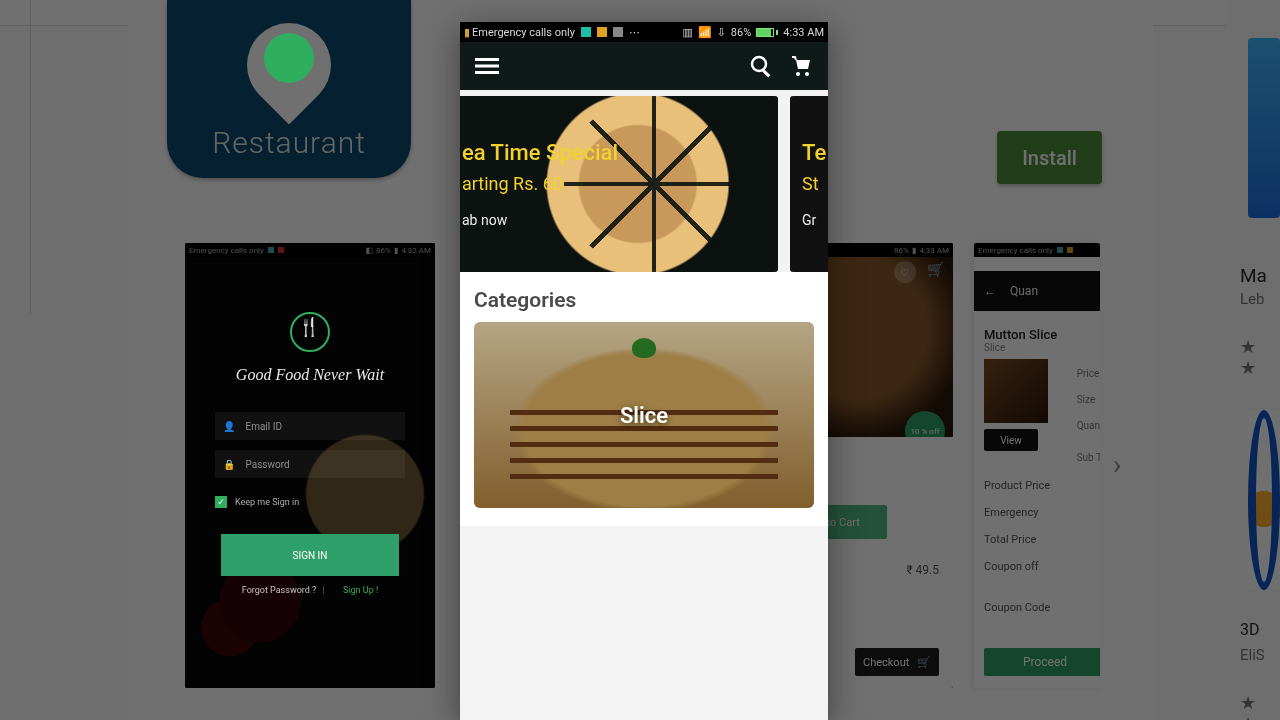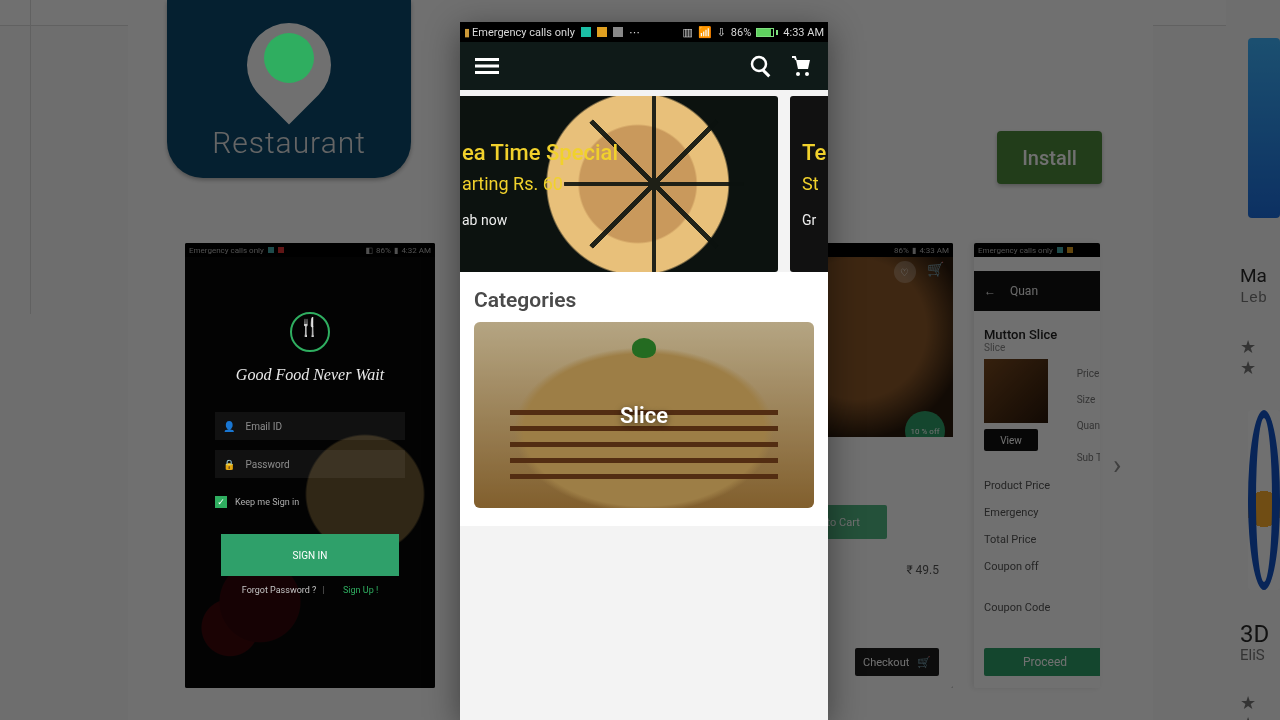--- a/index.html
+++ b/index.html
@@ -113,25 +113,25 @@
   .s4 .proceed{position:absolute; bottom:12px; left:10px; right:-6px; height:28px; background:#2fa06a;color:#fff;display:flex;align-items:center;justify-content:center;font-size:12px;border-radius:2px;}
   .s4 .side-labels{position:absolute; top:118px; right:-2px; font-size:10px; color:#777; line-height:26px;}
 
   .next-arrow { position:absolute; left:1113px; top:448px; color:#8f8f8f; font-size:28px; }
 
   
   .right-strip { position:absolute; left:1226px; top:0; width:54px; height:720px; background:#fafafa; }
   .card-thumb { position:absolute; left:1248px; width:32px; background:#ddd; border-radius:4px; }
   .card-a { top:38px; height:180px; background:linear-gradient(#3fb5ff,#1d6fe0); }
   .card-a-title{position:absolute; left:1240px; top:264px; font-size:19px; color:#2b2b2b;}
-  .card-a-sub{position:absolute; left:1240px; top:290px; font-size:15px; color:#777;font-family:Liberation Mono, monospace;}
+  .card-a-sub{position:absolute; left:1240px; top:290px; font-size:15px; color:#777;}
   .card-a-stars{position:absolute; left:1240px; top:336px; color:#777; font-size:18px; letter-spacing:2px;}
   .card-b { top:410px; height:180px; background:radial-gradient(circle at 50% 55%, #ffb02e 0 18px, #fff 0);}
   .card-b .ring{position:absolute; inset:0; border:8px solid #1455c8; border-radius:50%; }
-  .card-b-title{position:absolute; left:1240px; top:620px; font-size:24px; color:#2b2b2b;}
+  .card-b-title{position:absolute; left:1240px; top:620px; font-size:16px; color:#2b2b2b;}
   .card-b-sub{position:absolute; left:1240px; top:646px; font-size:15px; color:#777;}
   .card-b-stars{position:absolute; left:1240px; top:692px; color:#777; font-size:18px; letter-spacing:2px;}
 
   
   .fg-phone {
     position:absolute; left:460px; top:22px; width:368px; height:698px;
     background:#f3f3f3; box-shadow:0 8px 32px rgba(0,0,0,.45);
     overflow:hidden;
   }
   .fg-phone .statusL {

